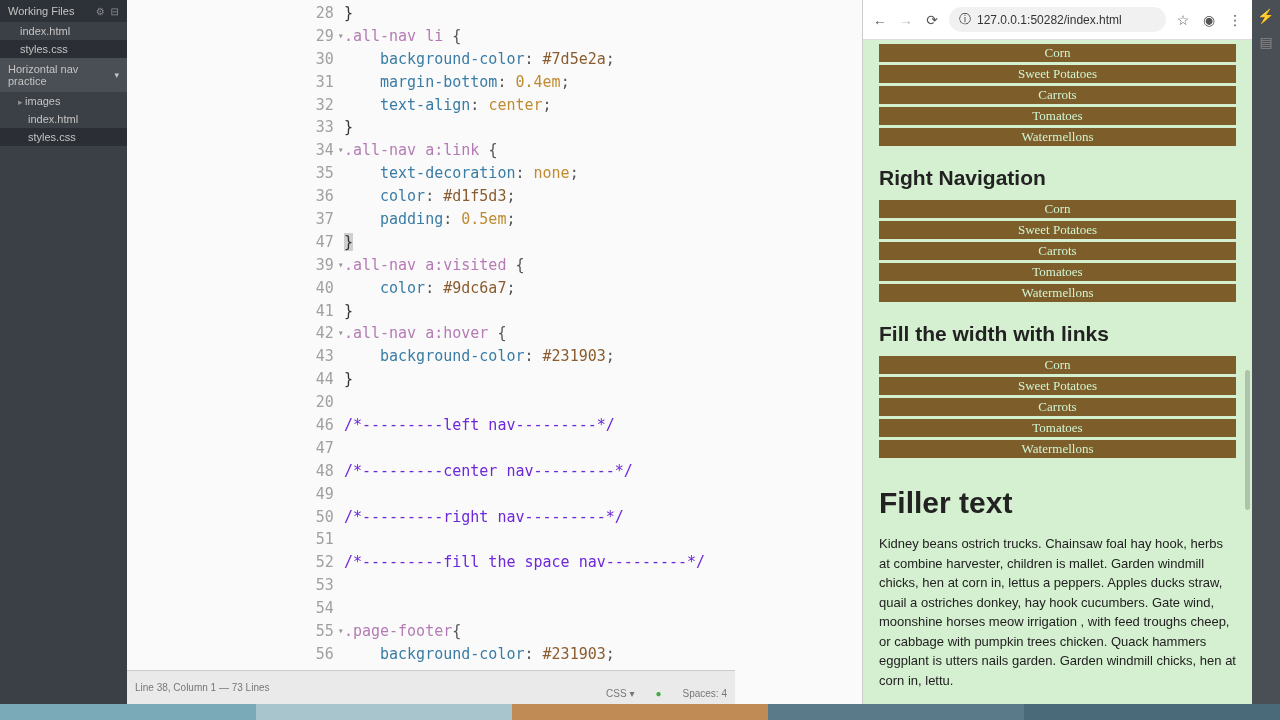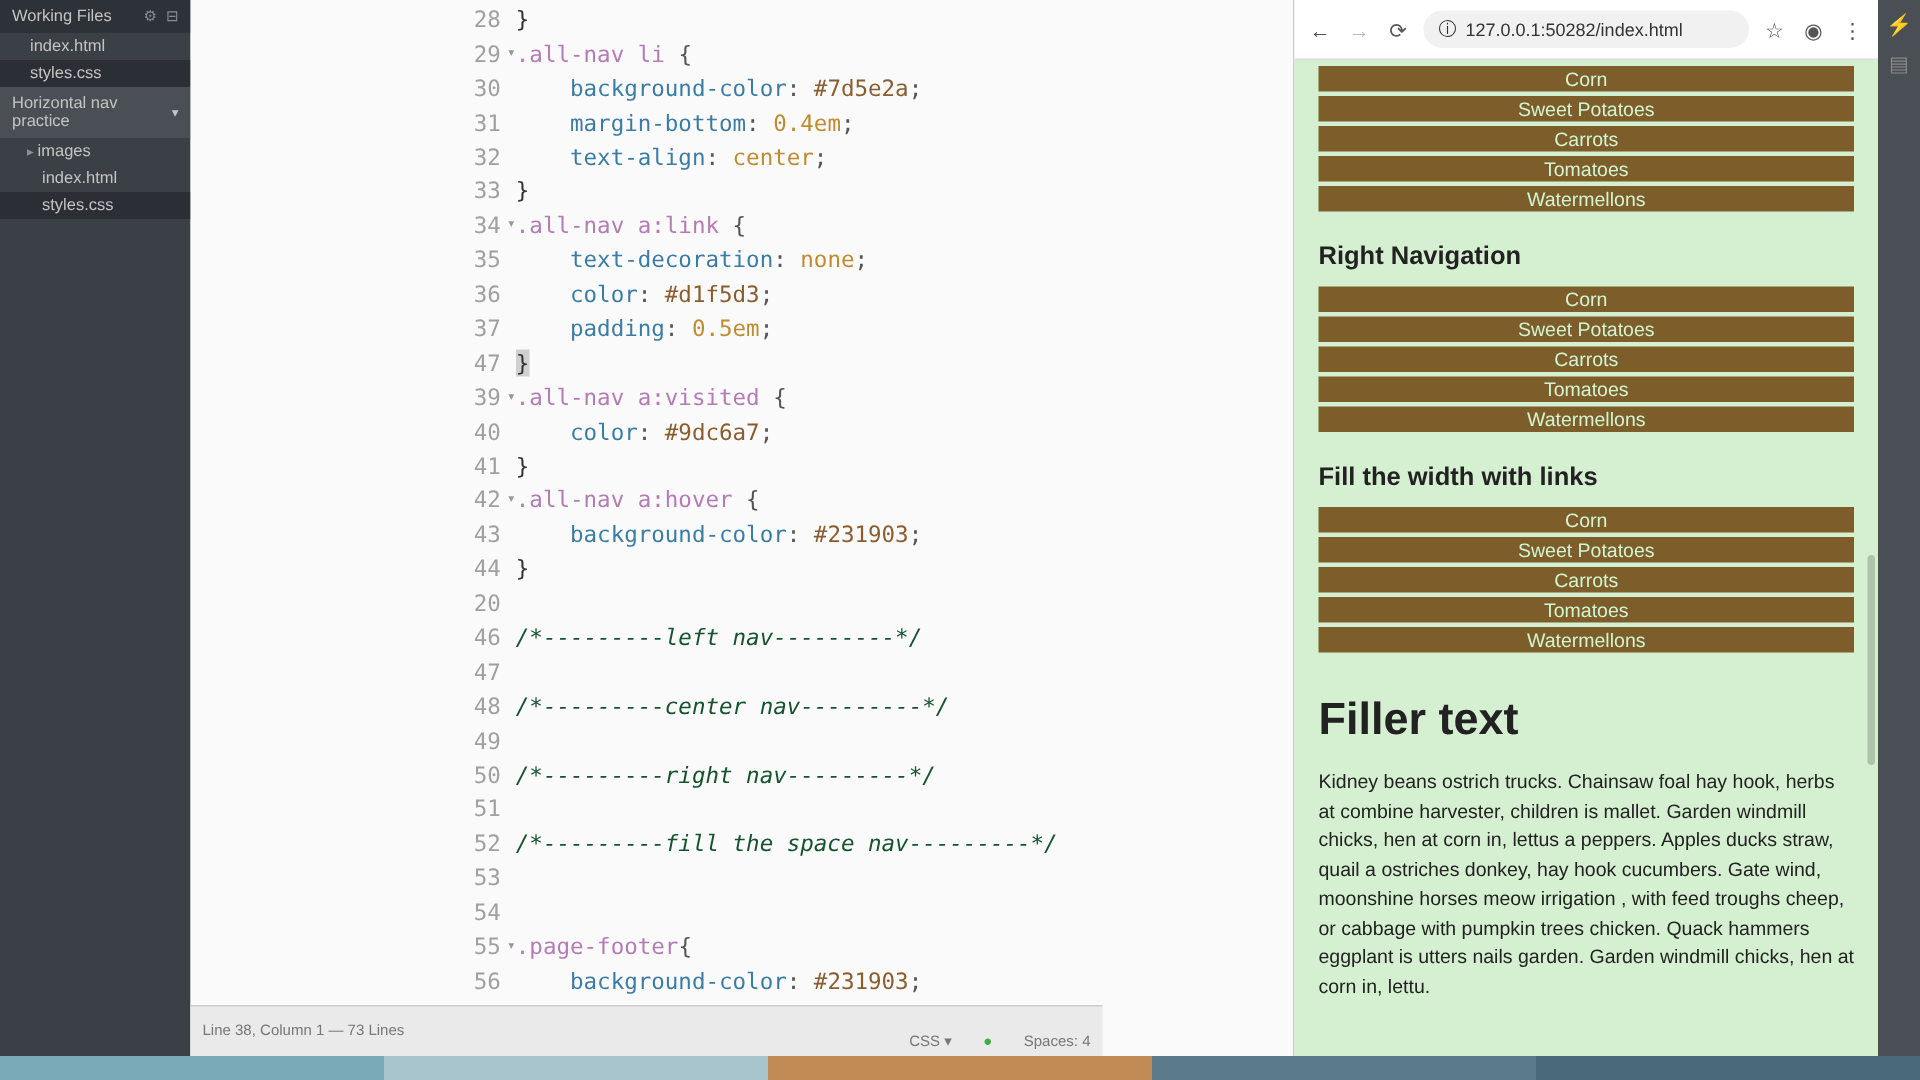--- a/index.html
+++ b/index.html
@@ -79,21 +79,21 @@
   white-space: pre;
   color: #333;
 }
 .code .line { height: 22.9px; }
 .sel { color: #b57bb5; }
 .prop { color: #3a7ca5; }
 .val { color: #c08b30; }
 .hex { color: #8a5c2e; }
 .kw { color: #b57bb5; }
 .punct { color: #555; }
-.comment { color: #14532d; font-style: italic; }
+.comment { color: #6d28d9; }
 .brace-hl { background: #d0d0d0; }
 
 .status-bar {
   position: absolute;
   left: 127px;
   right: 545px;
   bottom: 16px;
   height: 34px;
   background: #eaeaea;
   border-top: 1px solid #ccc;
@@ -140,30 +140,30 @@
   color: #333;
 }
 .page {
   flex: 1;
   background: #d5f0d0;
   padding: 0 16px 16px 16px;
   overflow: hidden;
   font-family: Arial, Helvetica, sans-serif;
   color: #222;
 }
-.nav-list { list-style: none; margin: 4px 0 20px 0; }
+.nav-list { list-style: none; margin: 4px 0 20px 0; font-family: Liberation Serif, serif; }
 .nav-list li {
   background: #7d5e2a;
   color: #d1f5d3;
   text-align: center;
   margin-bottom: 3px;
   padding: 1px 0;
   font-size: 13px;
 }
-.page h2 { font-size: 17px; font-weight: bold; margin: 18px 0 10px 0; }
+.page h2 { font-size: 21px; font-weight: bold; margin: 18px 0 10px 0; }
 .page h1 { font-size: 30px; font-weight: 800; margin: 28px 0 14px 0; }
 .page p { font-size: 13px; line-height: 1.5; }
 
 .right-rail {
   width: 28px;
   background: #4a4e55;
   flex-shrink: 0;
   display: flex;
   flex-direction: column;
   align-items: center;

